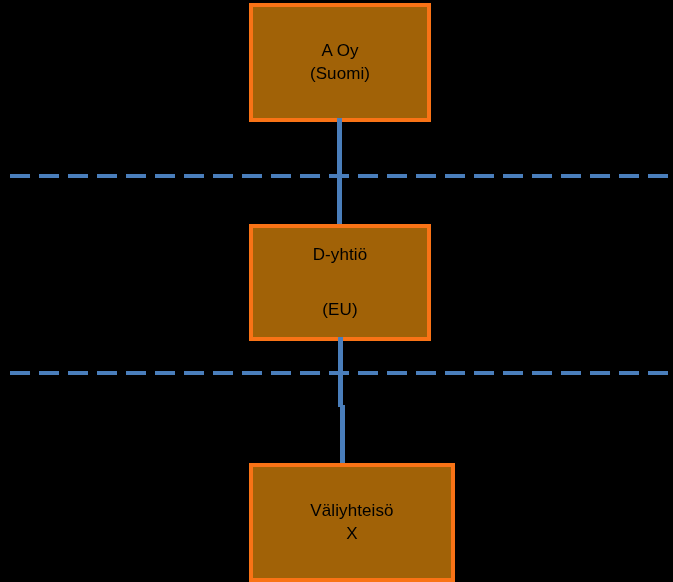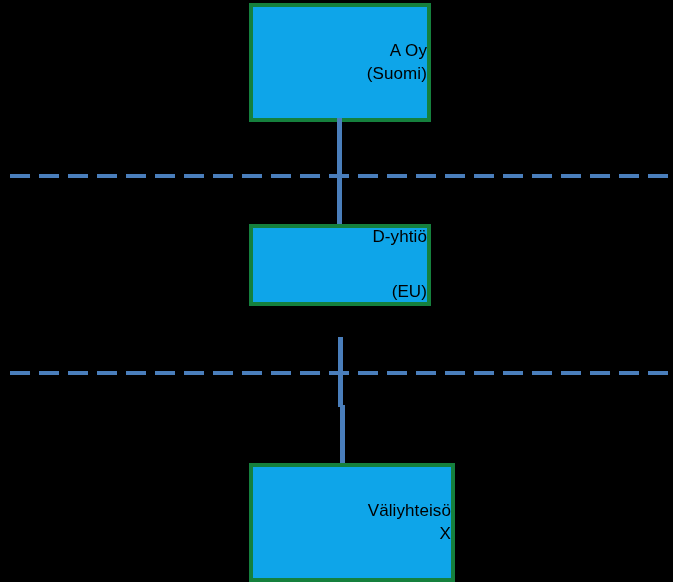--- a/index.html
+++ b/index.html
@@ -14,39 +14,39 @@
     height: 582px;
     background: #000000;
     overflow: hidden;
     font-family: "Liberation Sans", "DejaVu Sans", sans-serif;
   }
 
   
   .node-box {
     position: absolute;
     box-sizing: border-box;
-    background: #0ea5e9;
-    border: 4px solid #15803d;
+    background: #a16207;
+    border: 4px solid #f97316;
     display: flex;
     flex-direction: column;
-    align-items: flex-end;
+    align-items: center;
     justify-content: center;
     color: #000000;
     font-size: 17px;
     line-height: 1.35;
     text-align: center;
     letter-spacing: 0.1px;
   }
   .node-line {
     display: block;
     white-space: pre;
   }
 
   #box-a-oy      { left: 249px; top: 3px;   width: 182px; height: 119px; }
-  #box-d-yhtio   { left: 249px; top: 224px; width: 182px; height: 82px; gap: 32px; }
+  #box-d-yhtio   { left: 249px; top: 224px; width: 182px; height: 117px; gap: 32px; }
   #box-valiyhteiso { left: 249px; top: 463px; width: 206px; height: 119px; }
 
   
   .connector {
     position: absolute;
     background: #4A7EBB;
   }
   #connector-upper {
     left: 337px;
     top: 118px;

